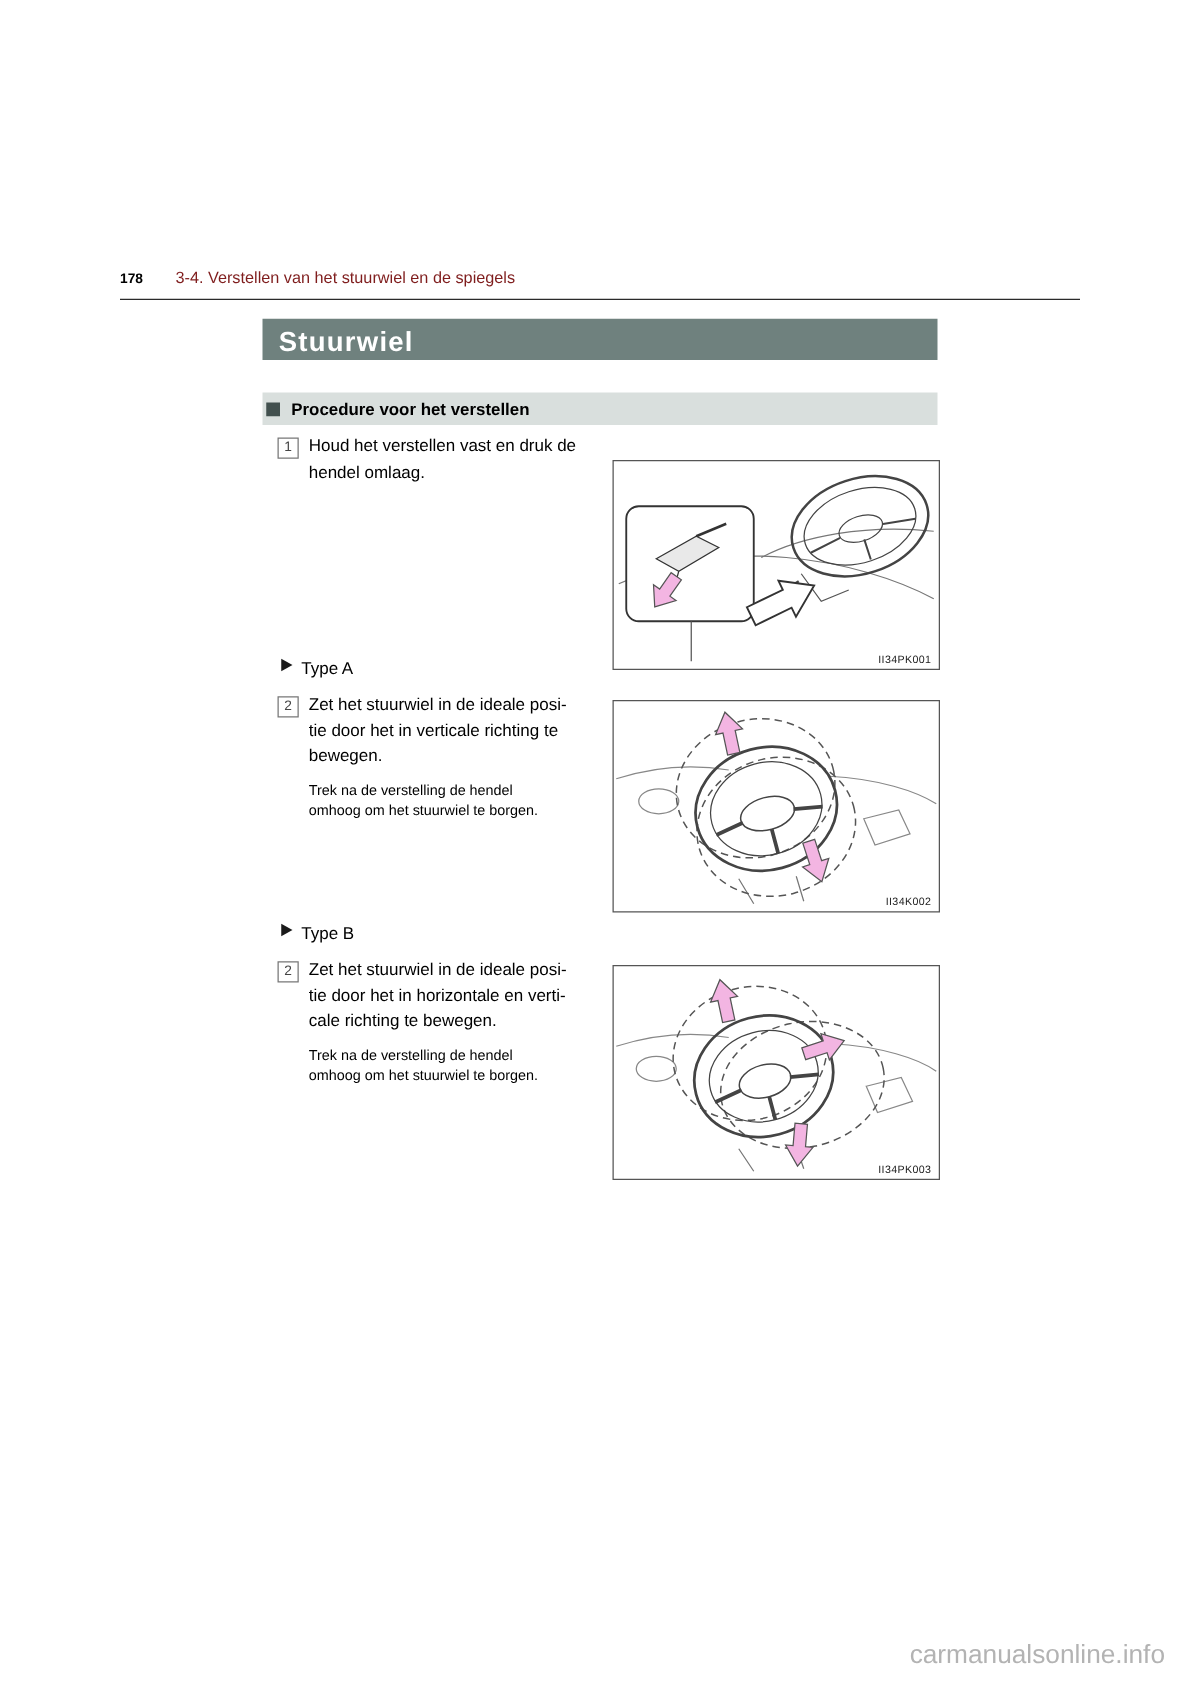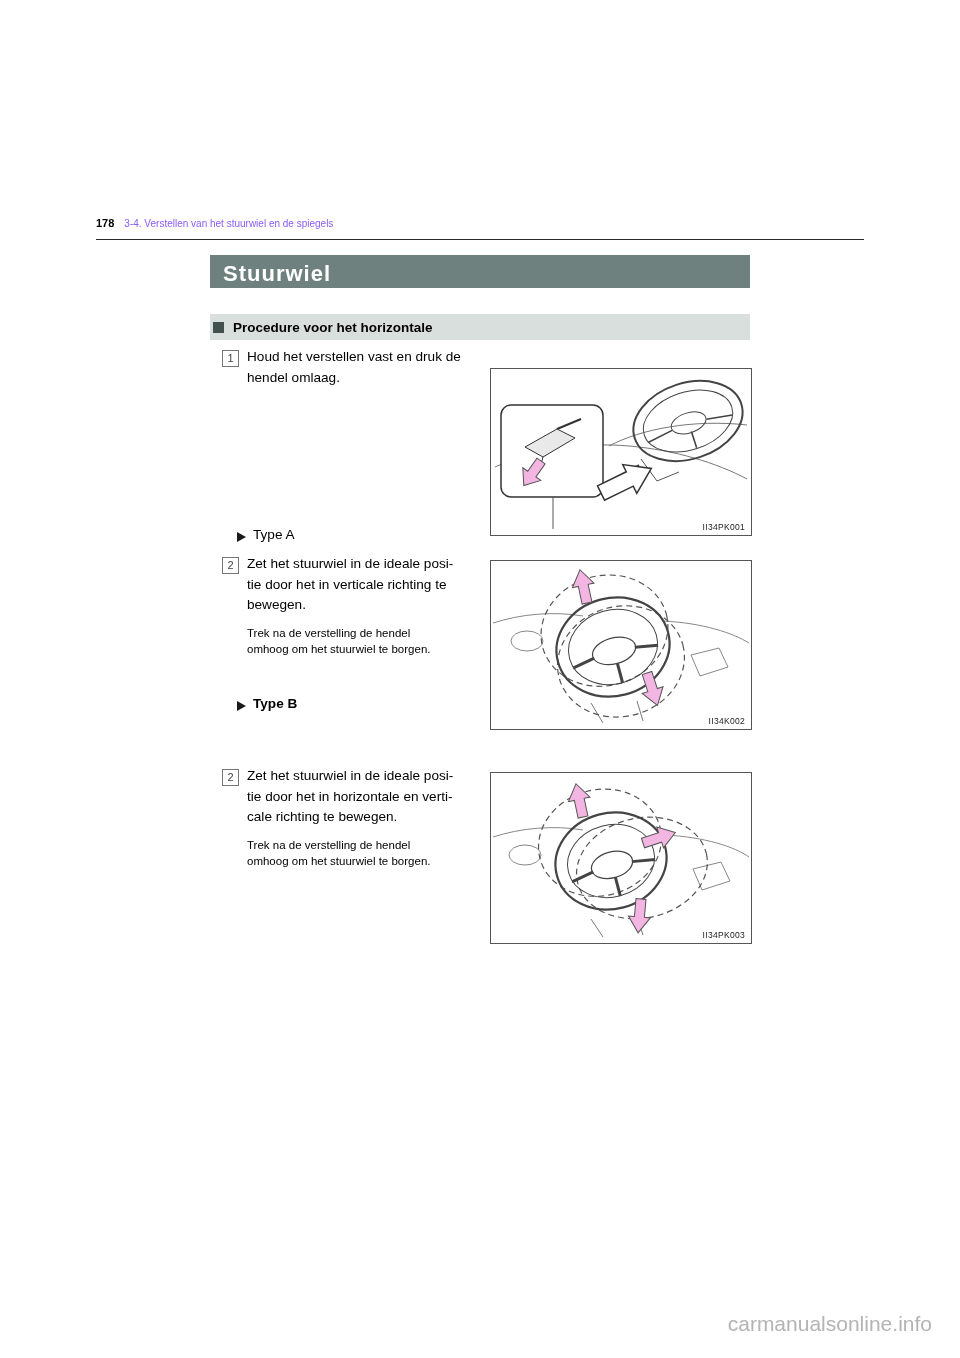--- a/index.html
+++ b/index.html
@@ -2,21 +2,21 @@
 <html><head>
 <meta charset="utf-8">
 <style>
   html,body{margin:0;padding:0;background:#ffffff;}
   .sheet{position:relative;width:960px;height:1358px;background:#fff;
          font-family:"Liberation Sans", sans-serif;color:#000;overflow:hidden;}
 
   
   .page-header{position:absolute;left:96px;top:213px;white-space:nowrap;}
   .page-num{font-weight:bold;font-size:11px;vertical-align:baseline;}
-  .crumb{font-size:10px;margin-left:10px;color:#8b5cf6;}
+  .crumb{font-size:13px;margin-left:26px;color:#7f1d1d;}
   .header-rule{position:absolute;left:96px;top:239px;width:768px;height:1px;background:#2a2a2a;}
 
   
   .title-bar{position:absolute;left:210px;top:255px;width:540px;height:33px;
              background:#6f817e;color:#ffffff;font-weight:bold;font-size:22px;
              line-height:38px;padding-left:13px;letter-spacing:1px;box-sizing:border-box;}
 
   
   .proc-bar{position:absolute;left:210px;top:314px;width:540px;height:26px;
             background:#d9dfdd;display:flex;align-items:center;box-sizing:border-box;}
@@ -26,21 +26,21 @@
   
   .step{position:absolute;display:flex;width:268px;}
   .step-num{flex:0 0 auto;width:15px;height:15px;border:1px solid #777;color:#444;
             font-size:11px;line-height:15px;text-align:center;margin-top:3px;background:#fff;}
   .step-body{margin-left:8px;}
   .step-line{font-size:13.6px;line-height:20.5px;color:#000;}
   .note{margin-top:9px;}
   .note-line{font-size:11.5px;line-height:16.5px;color:#000;}
 
   
-  .type-row{position:absolute;display:flex;align-items:flex-end;margin-left:12px;}
+  .type-row{position:absolute;display:flex;align-items:flex-start;}
   .tri{width:0;height:0;border-left:9px solid #1a1a1a;border-top:5.5px solid transparent;
        border-bottom:5.5px solid transparent;margin-right:7px;}
   .type-label{font-size:13.6px;color:#000;}
 
   
   .figure{position:absolute;border:1px solid #555;background:#fff;box-sizing:border-box;}
   .figure svg{display:block;width:100%;height:100%;}
   .fig-caption{position:absolute;right:6px;bottom:3px;font-size:8.5px;color:#222;
                letter-spacing:0.3px;background:#fff;padding-left:2px;}
 
@@ -54,21 +54,21 @@
 
   <div class="page-header">
     <span class="page-num">178</span><span class="crumb">3-4. Verstellen van het stuurwiel en de spiegels</span>
   </div>
   <div class="header-rule"></div>
 
   <div class="title-bar">Stuurwiel</div>
 
   <div class="proc-bar">
     <span class="proc-square"></span>
-    <span class="proc-label">Procedure voor het horizontale</span>
+    <span class="proc-label">Procedure voor het verstellen</span>
   </div>
 
   <div class="step" style="left:222px;top:347px;">
     <span class="step-num">1</span>
     <div class="step-body">
       <div class="step-line">Houd het verstellen vast en druk de</div>
       <div class="step-line">hendel omlaag.</div>
     </div>
   </div>
 
@@ -146,21 +146,21 @@
       <g transform="translate(96,42) rotate(-102)">
         <path d="M0,-5 L18,-5 L18,-11 L34,0 L18,11 L18,5 L0,5 Z" fill="#f3b5e2" stroke="#555" stroke-width="1"></path>
       </g>
       <g transform="translate(156,112) rotate(72)">
         <path d="M0,-5 L18,-5 L18,-11 L34,0 L18,11 L18,5 L0,5 Z" fill="#f3b5e2" stroke="#555" stroke-width="1"></path>
       </g>
     </svg>
     <span class="fig-caption">II34K002</span>
   </div>
 
-  <div class="type-row" style="left:225px;top:696px;font-weight:bold;">
+  <div class="type-row" style="left:225px;top:739px;">
     <span class="tri"></span>
     <span class="type-label">Type B</span>
   </div>
 
   <div class="step" style="left:222px;top:766px;">
     <span class="step-num">2</span>
     <div class="step-body">
       <div class="step-line">Zet het stuurwiel in de ideale posi-</div>
       <div class="step-line">tie door het in horizontale en verti-</div>
       <div class="step-line">cale richting te bewegen.</div>

